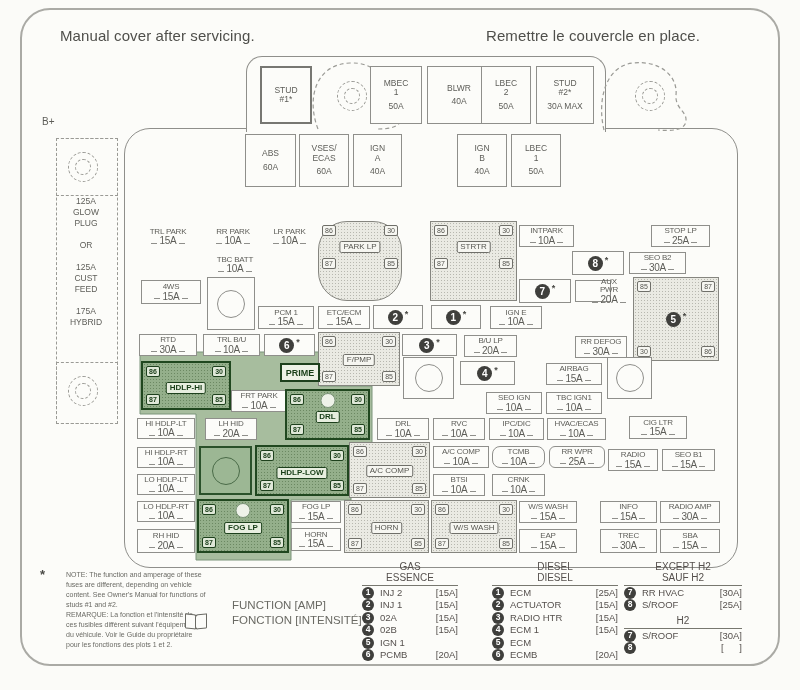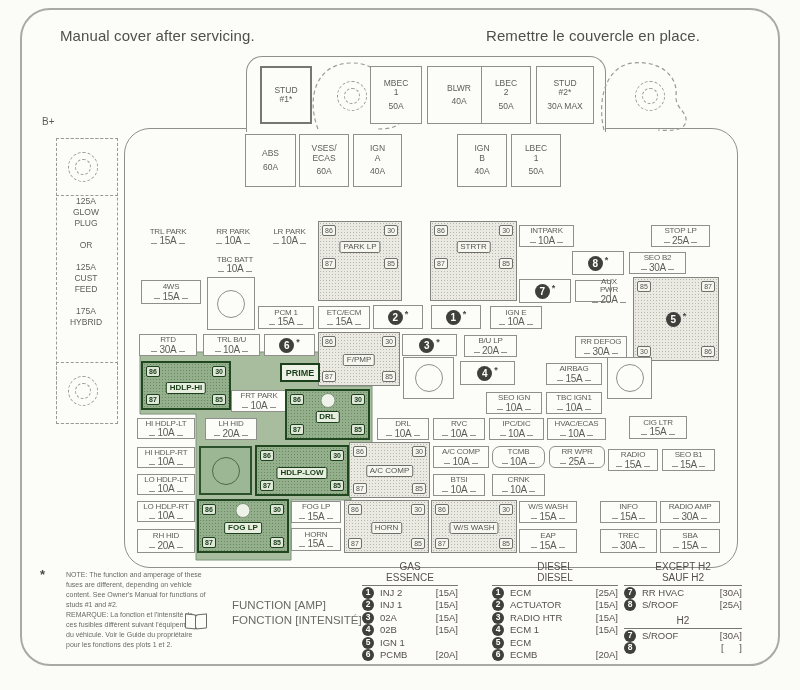--- a/index.html
+++ b/index.html
@@ -418,21 +418,21 @@
         <div class="amp">
           <div class="">30A</div>
         </div>
       </div>
       <div class="fuse boxed" style="left: 660px; top: 529px; width: 60px; height: 24px;">
         <div class="flabel">SBA</div>
         <div class="amp">
           <div class="">15A</div>
         </div>
       </div>
-      <div class="relay" style="left: 318px; top: 221px; width: 84px; height: 80px;">
+      <div class="relay" style="left: 318px; top: 221px; width: 84px; height: 80px; border-radius: 29px;">
         <div class="pin tl">86</div>
         <div class="pin tr">30</div>
         <div class="pin bl" style="top: 36px;">87</div>
         <div class="pin br" style="top: 36px;">85</div>
         <div class="rname" style="top: 19px;">PARK LP</div>
       </div>
       <div class="relay" style="left: 430px; top: 221px; width: 87px; height: 80px;">
         <div class="pin tl">86</div>
         <div class="pin tr">30</div>
         <div class="pin bl" style="top: 36px;">87</div>

